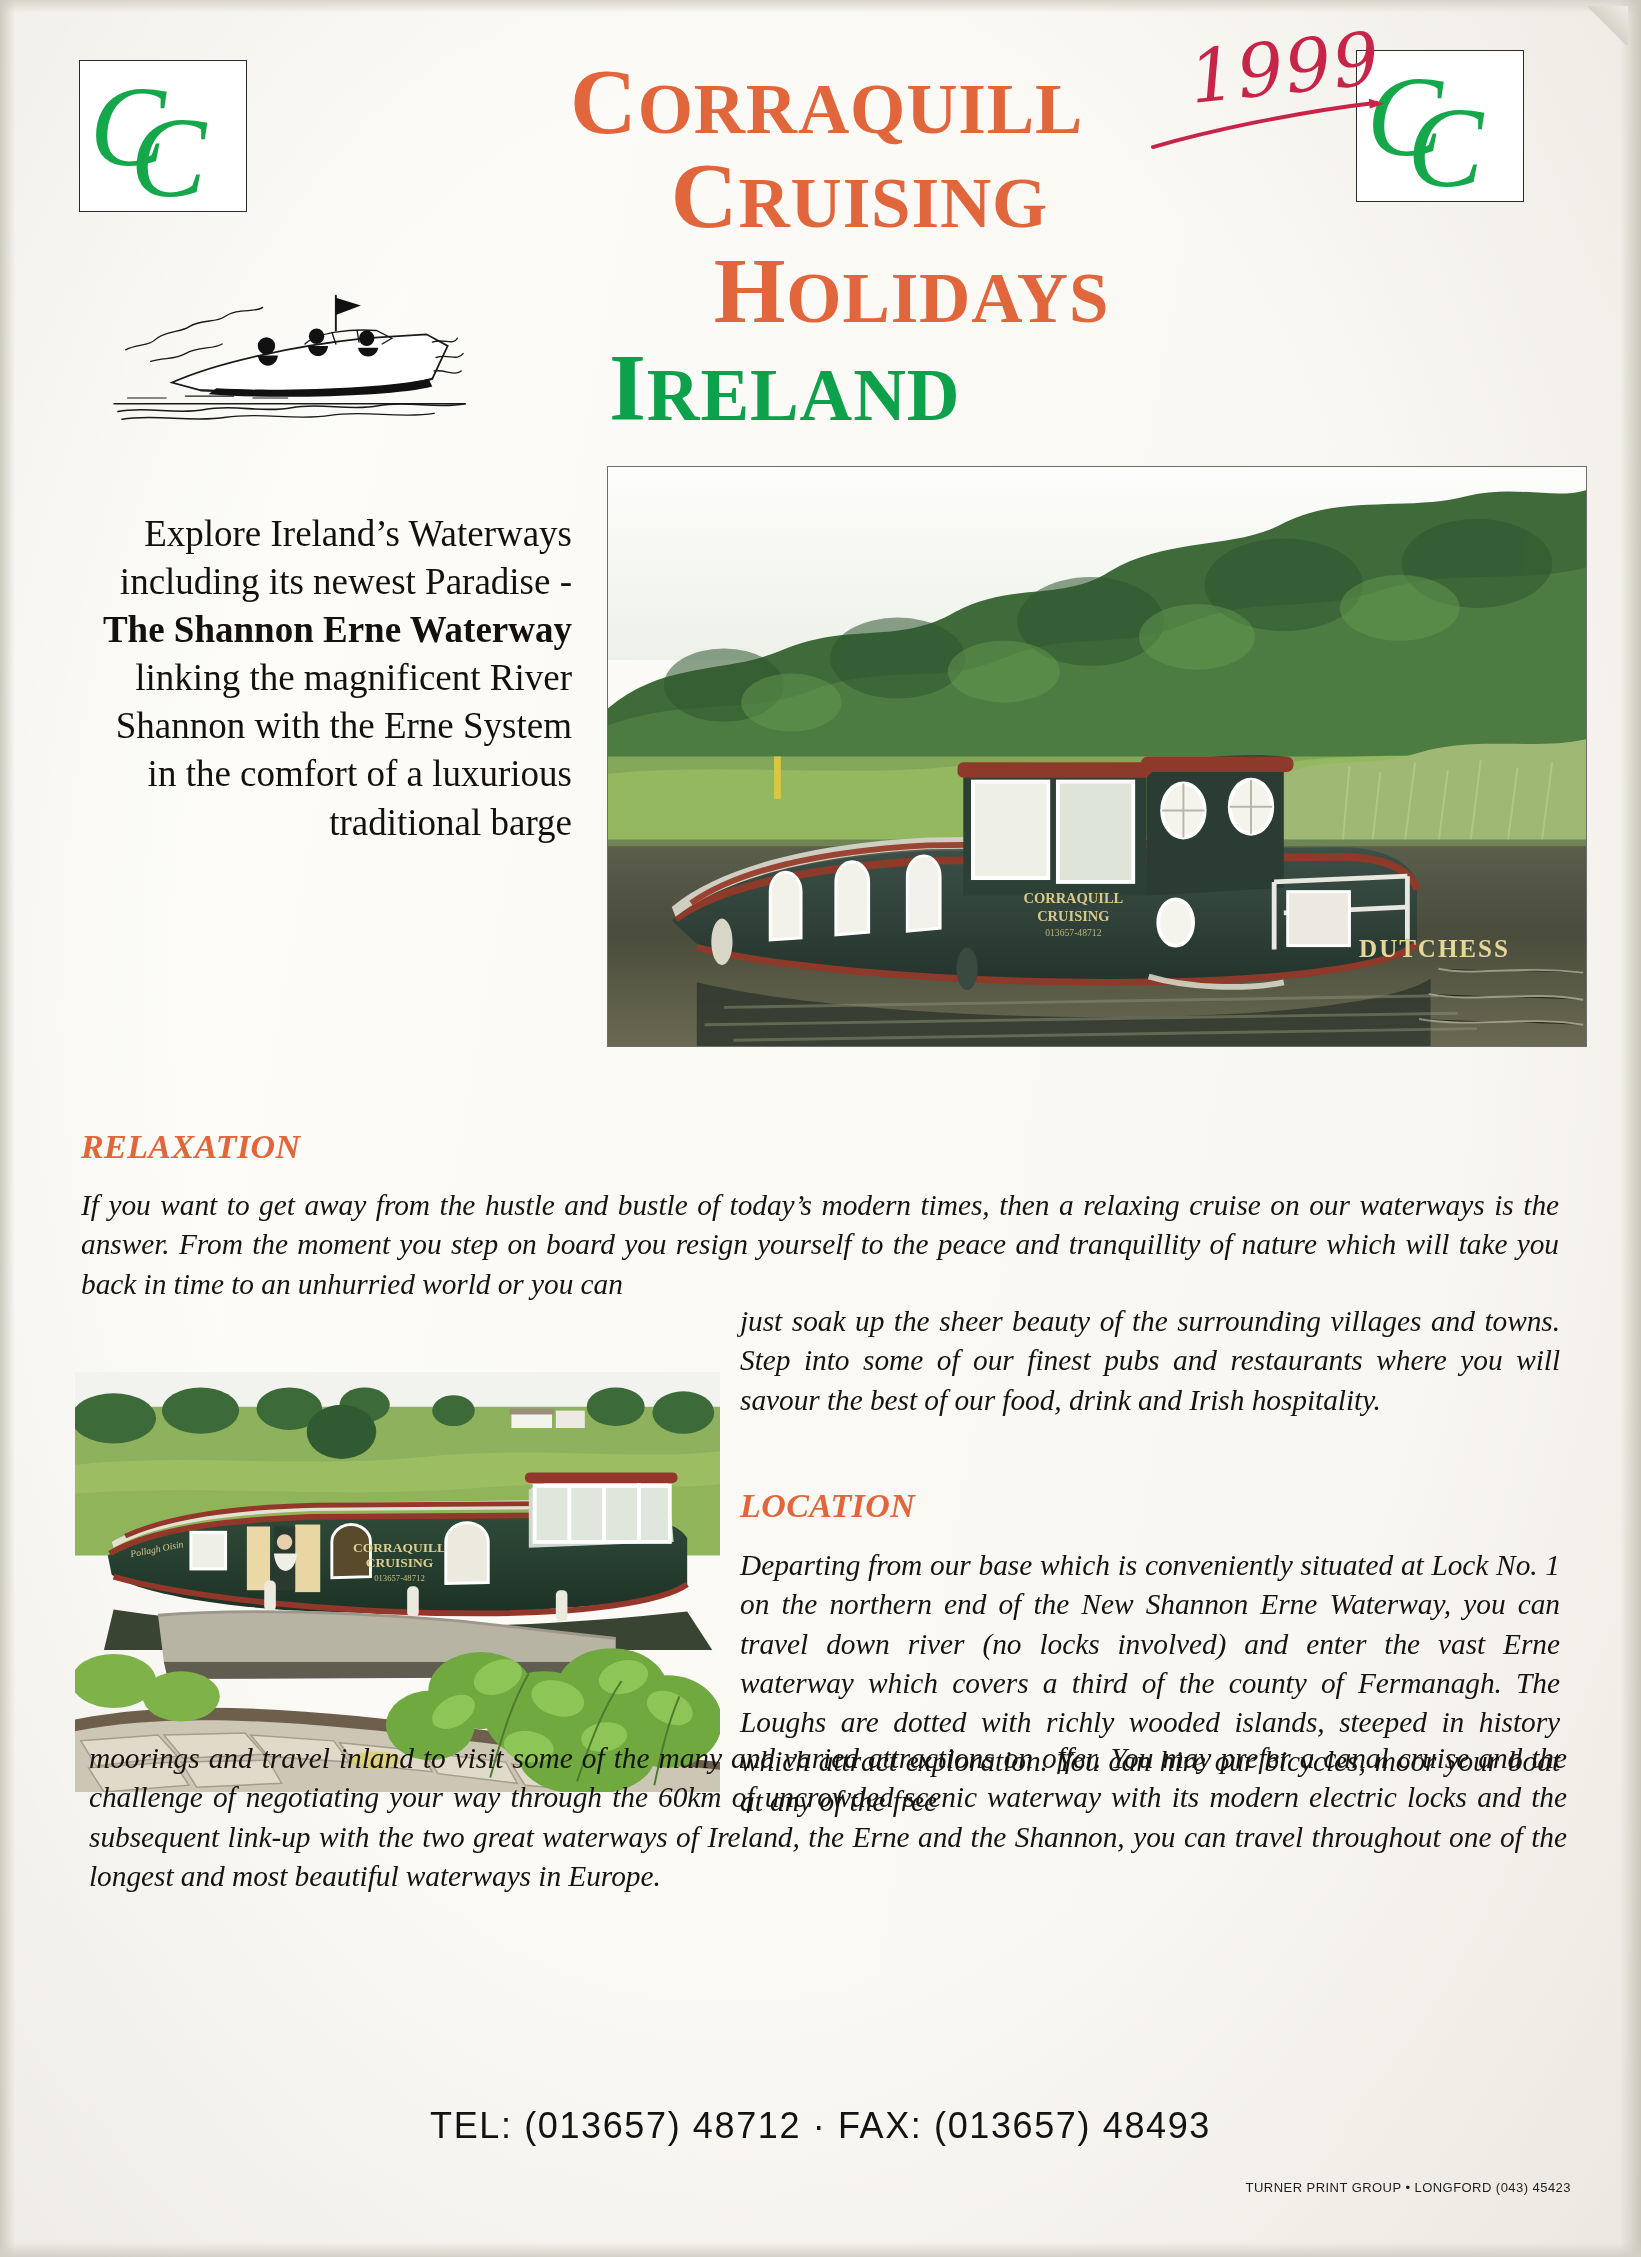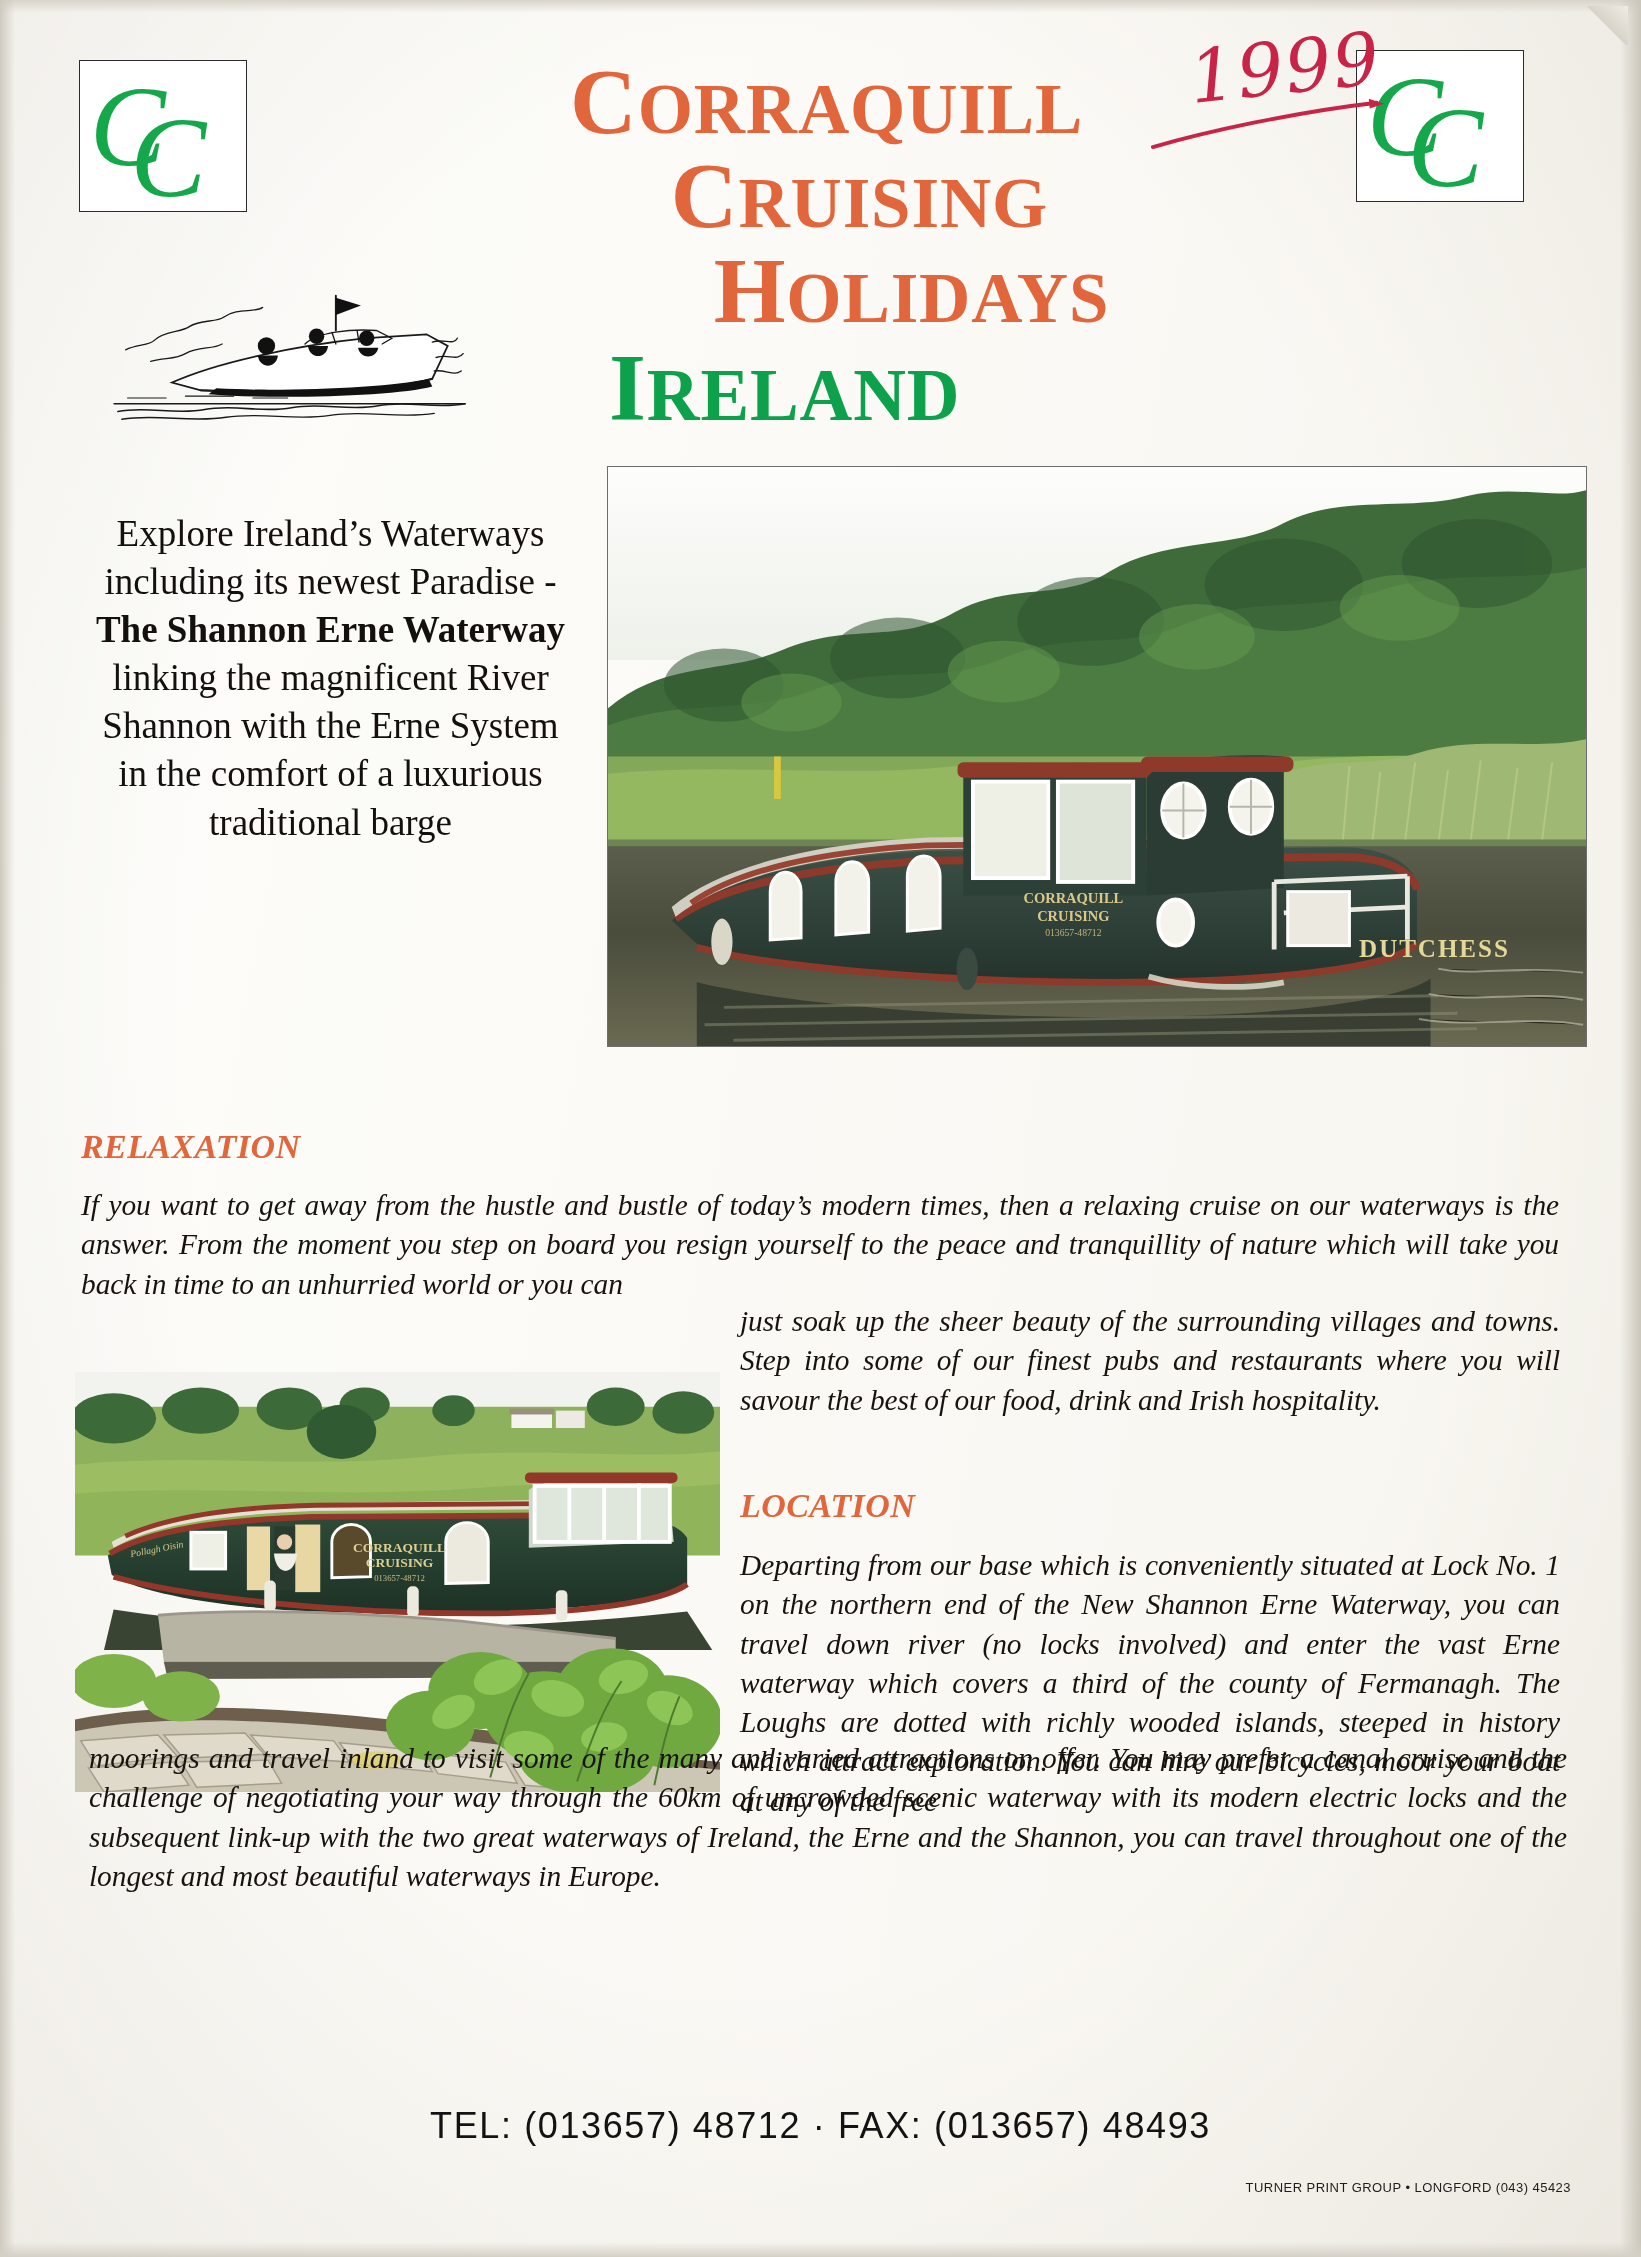--- a/index.html
+++ b/index.html
@@ -117,21 +117,21 @@
     width: 367px;
     height: 135px;
   }
 
   
   .intro-text {
     position: absolute;
     left: 89px;
     top: 510px;
     width: 483px;
-    text-align: center;
+    text-align: right;
     font-size: 37px;
     line-height: 1.30;
     color: #13100d;
     font-family: "Liberation Serif", "DejaVu Serif", serif;
   }
   .intro-text b { font-weight: 700; }
 
   
   .photo {
     position: absolute;

